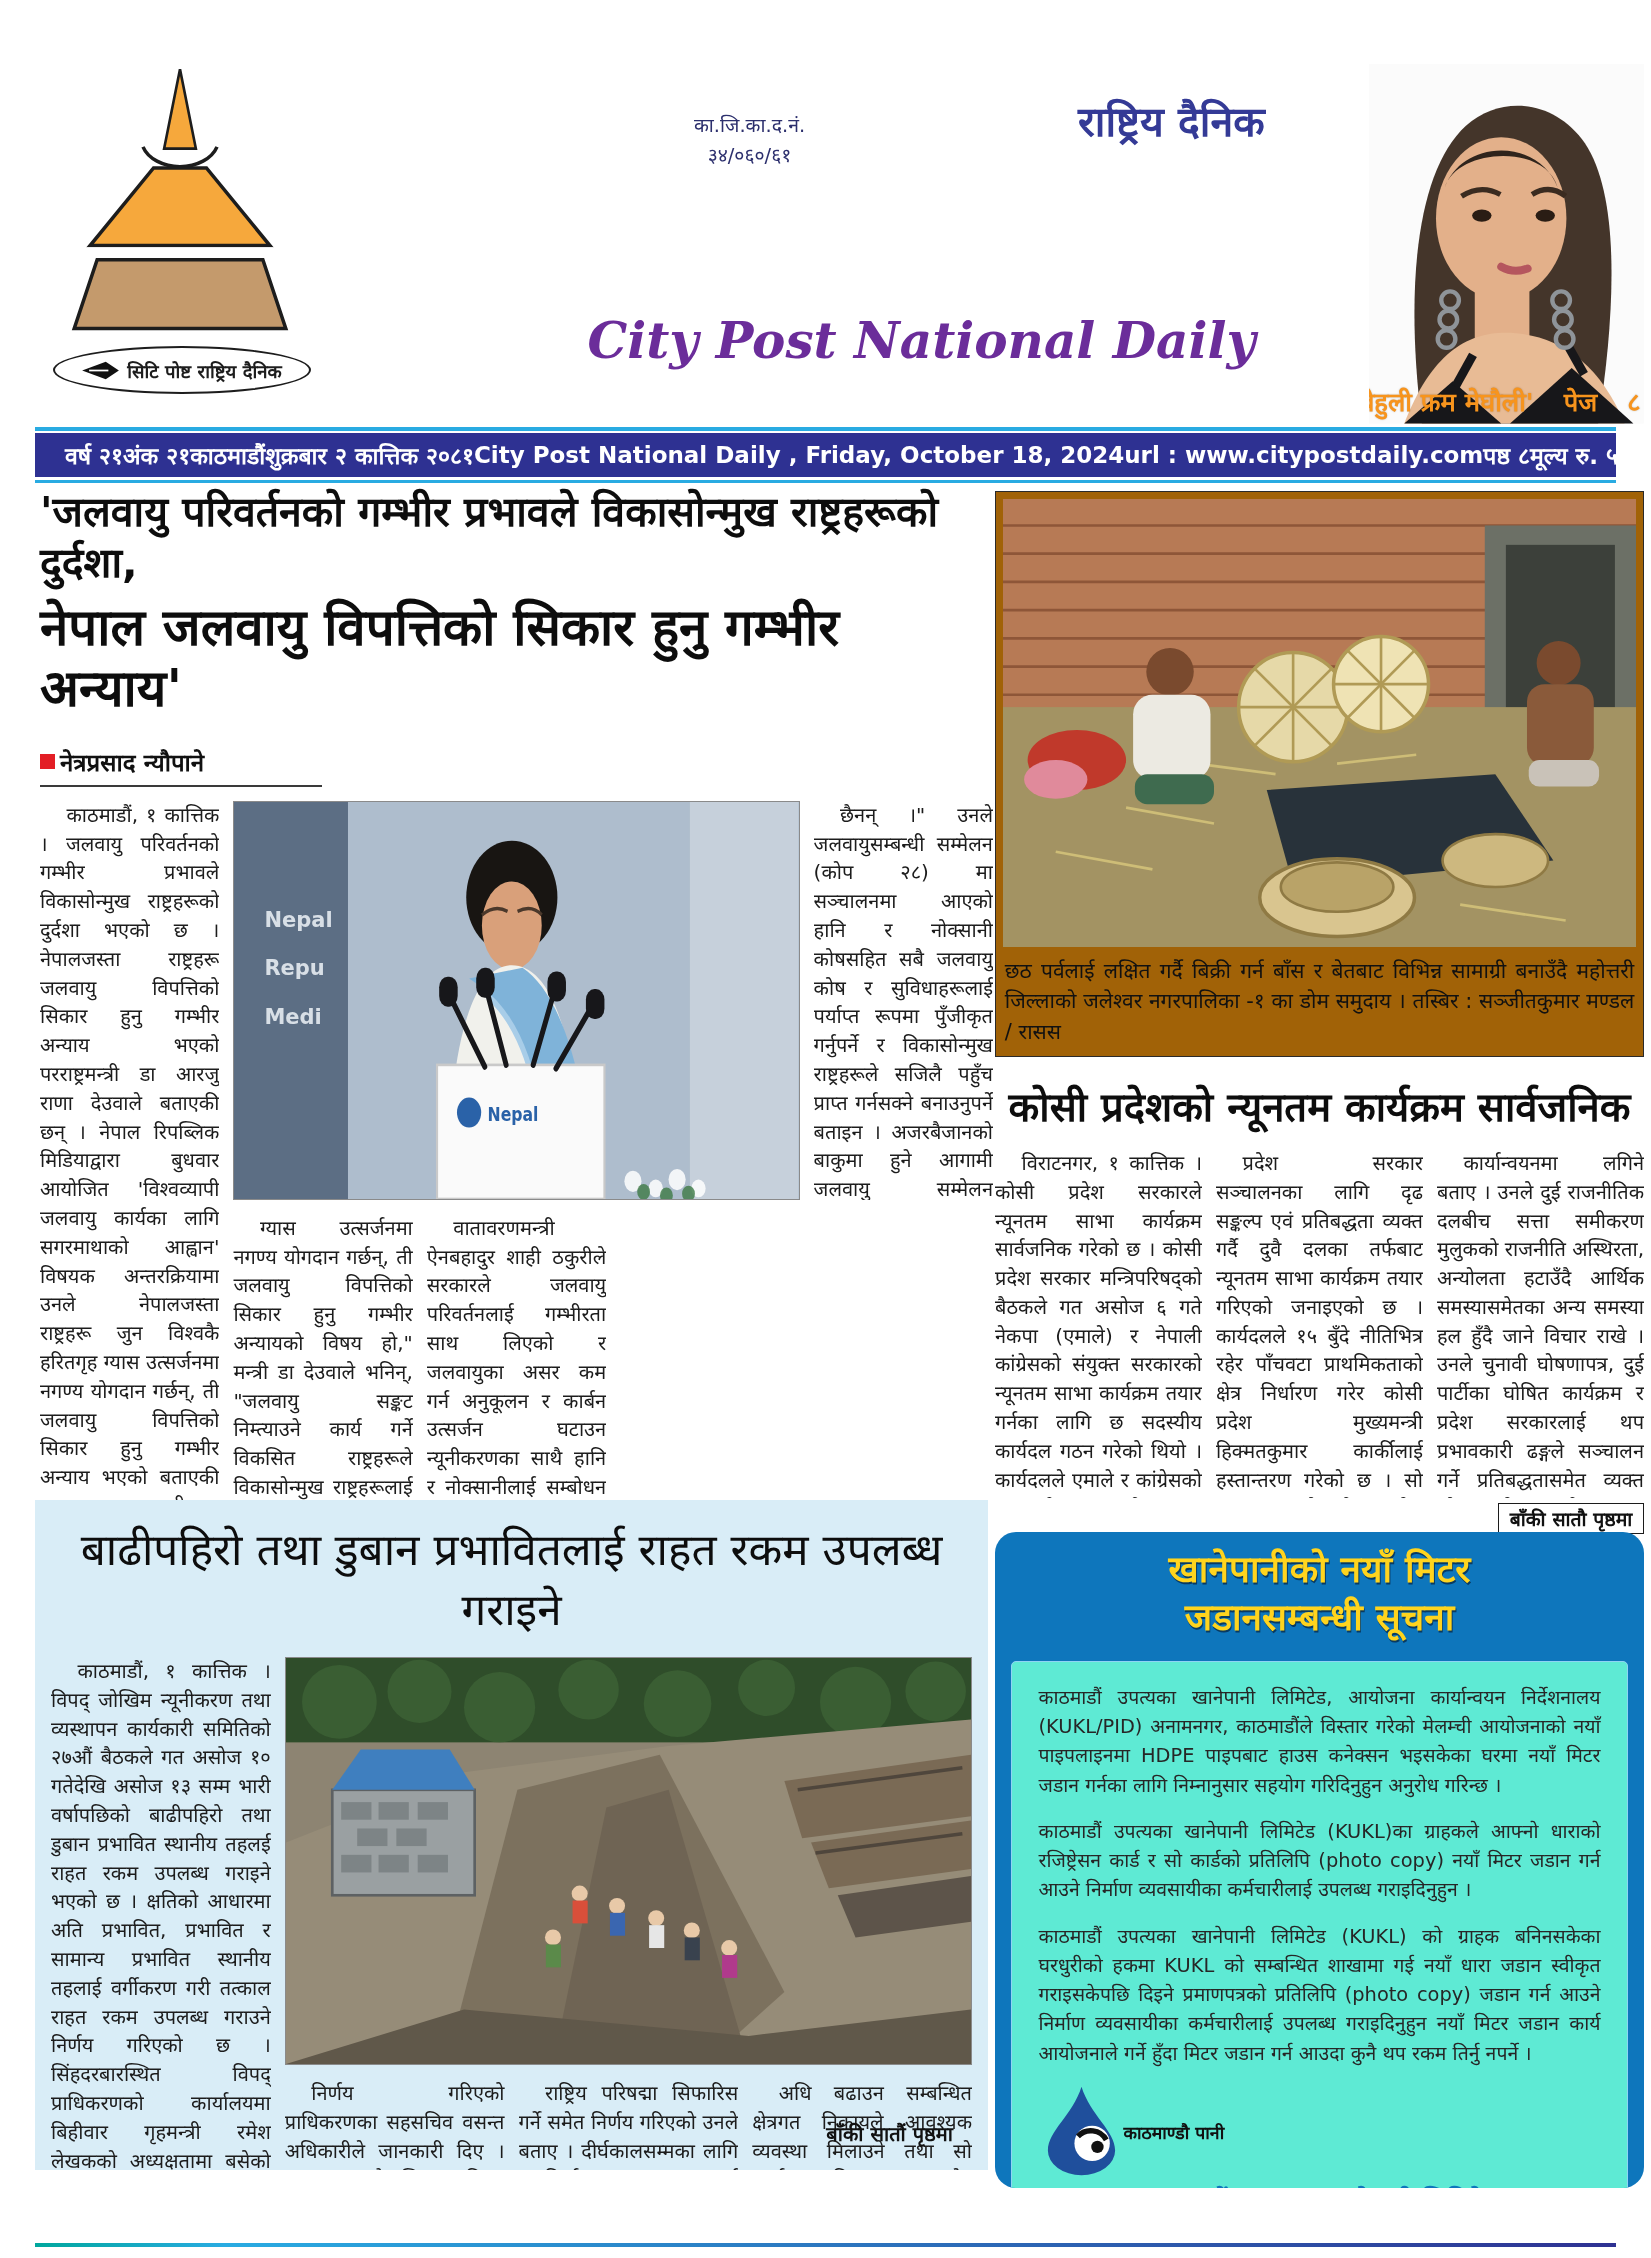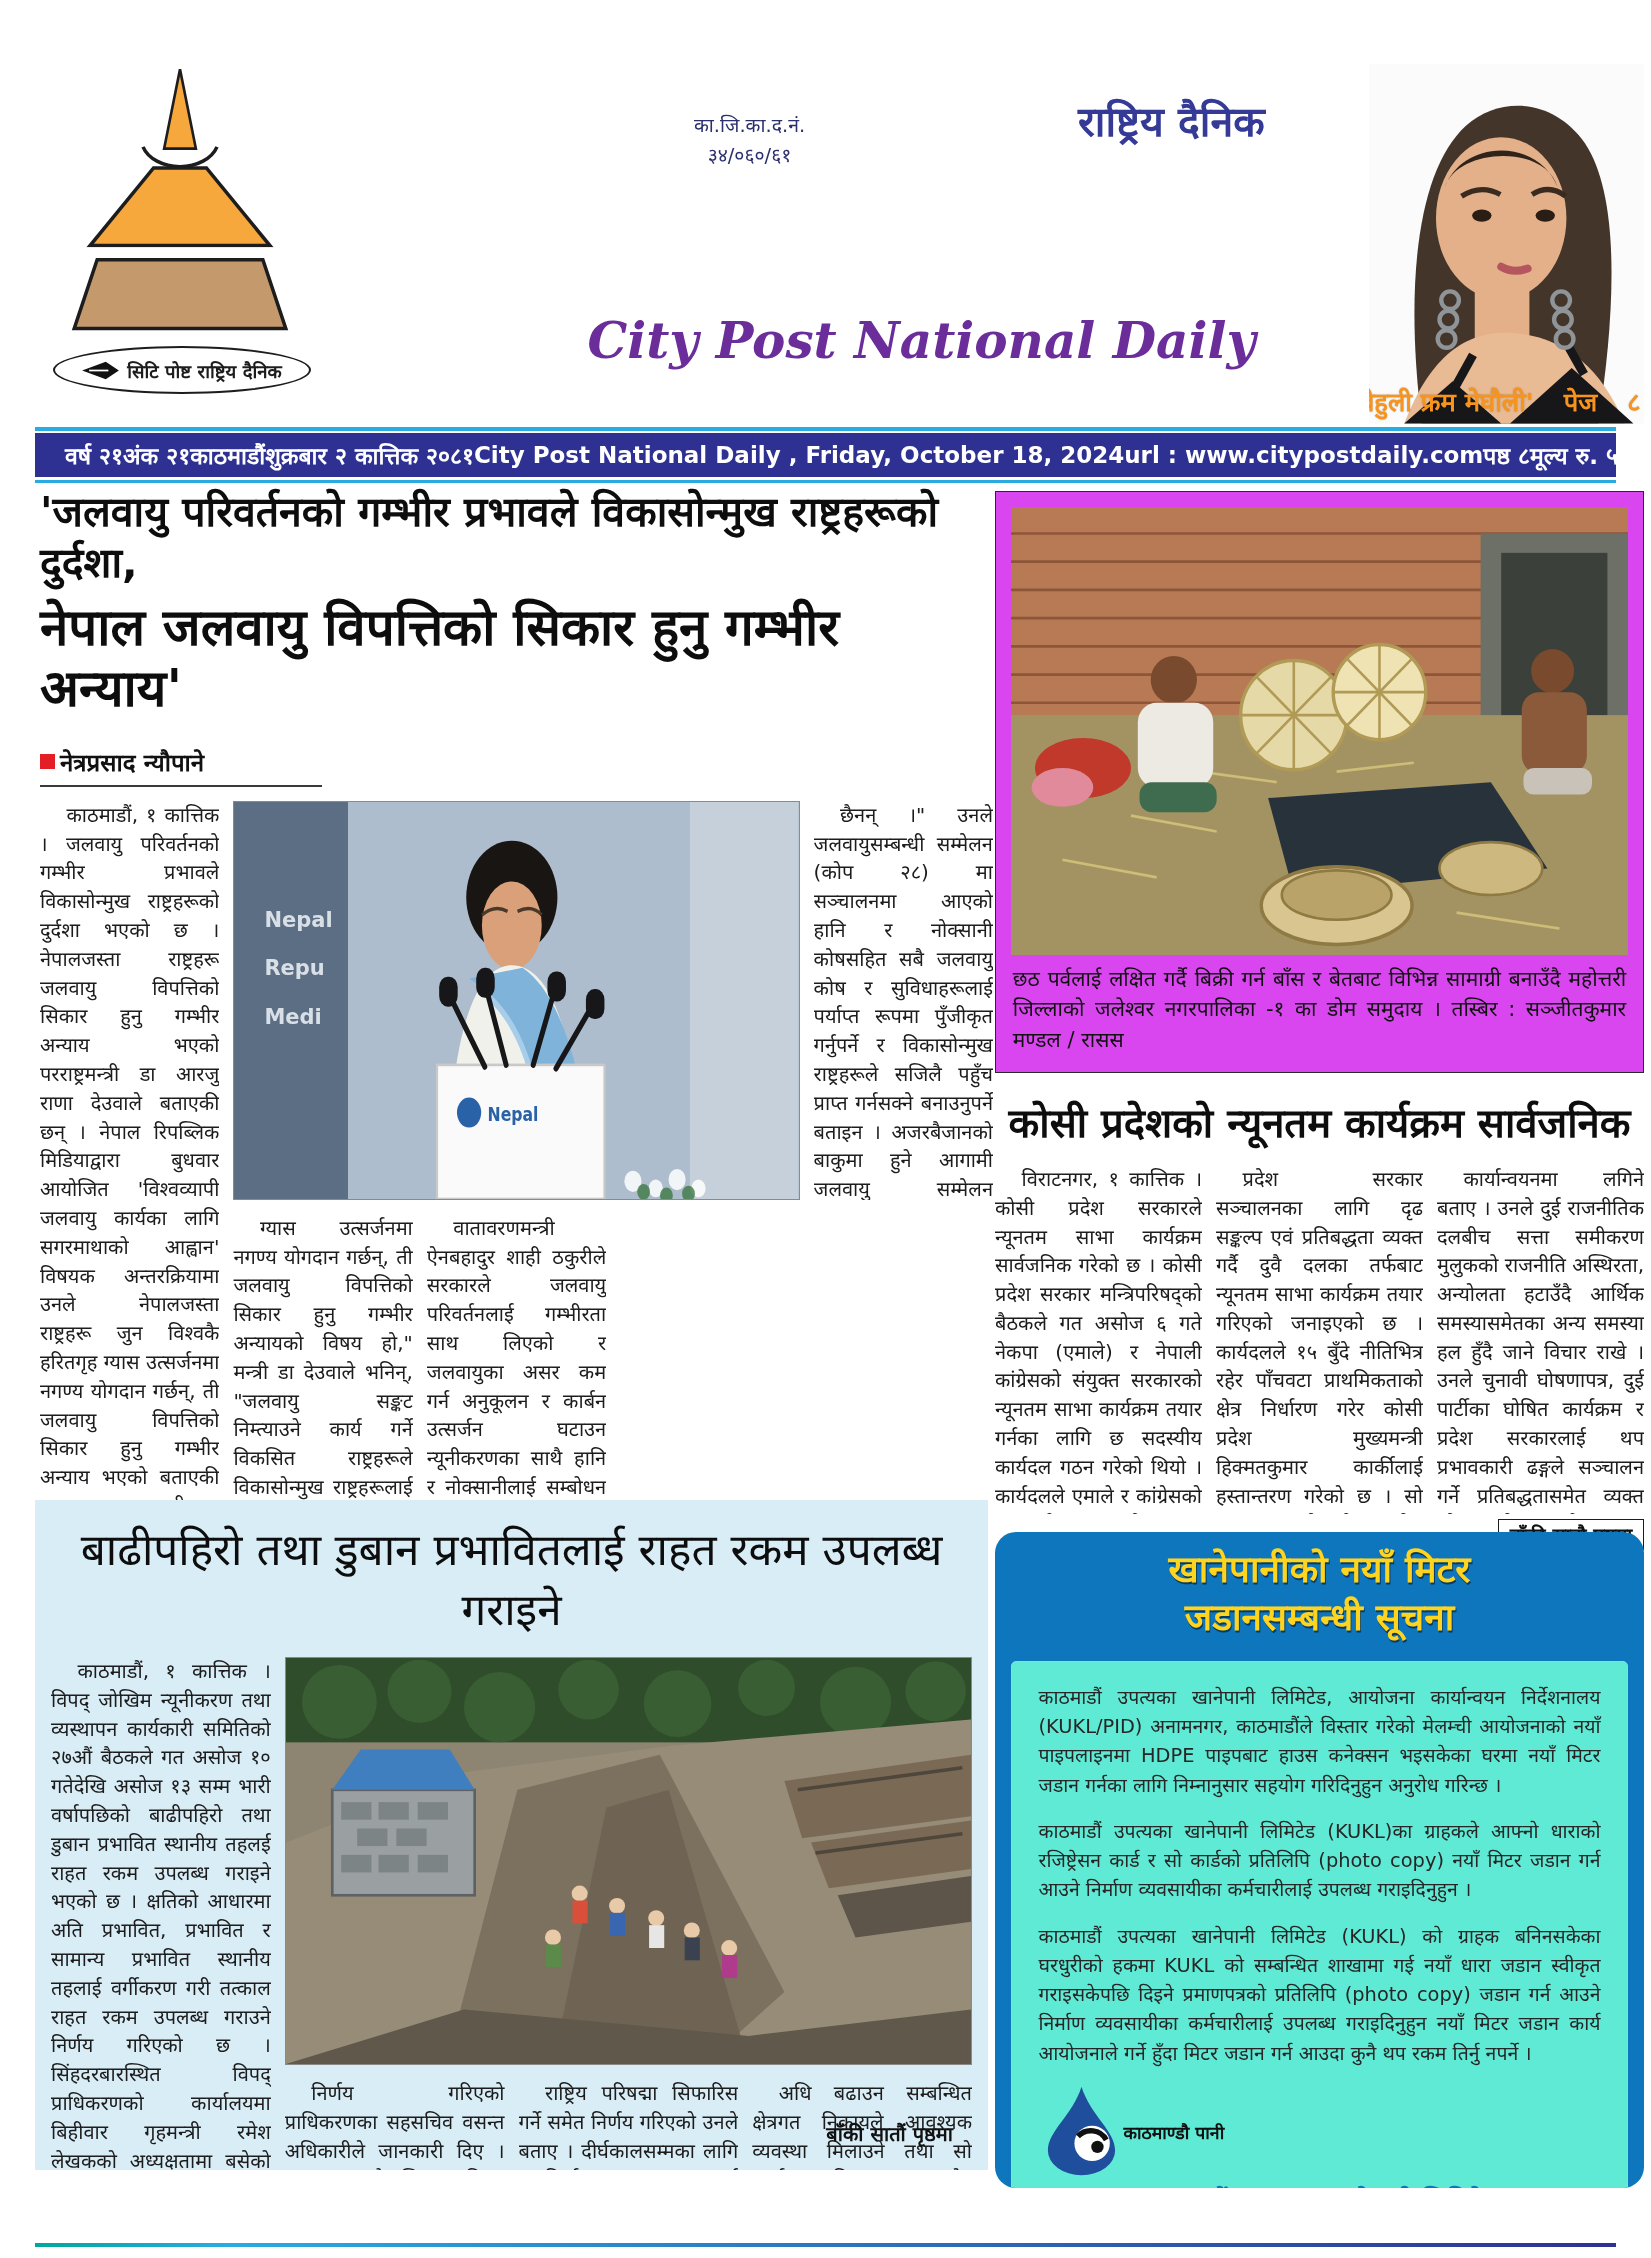--- a/index.html
+++ b/index.html
@@ -40,21 +40,21 @@
   .byline .sq{width:15px;height:15px;background:#e31e25;flex:0 0 auto}
   .byline .nm{font-weight:bold;font-size:24px;color:#111}
   .lead-grid{margin-top:14px;display:grid;grid-template-columns:repeat(5,1fr);grid-template-rows:399px auto;gap:14px;height:766px;overflow:hidden}
   .lead-col1{grid-row:1/3;grid-column:1/2}
   .lead-photo{grid-column:2/5;grid-row:1/2;position:relative;overflow:hidden;border:0.9px solid #8a8a8a;background:#b9c6d6}
   .lead-photo .ph-word{position:absolute;color:#eef3f8;font-size:21px;font-weight:bold;opacity:.85}
   .lead-cont-row{position:absolute;right:5.3px;bottom:0}
 
   
   .koshi{position:absolute;left:995px;top:491px;width:649px;height:1023px}
-  .koshi-frame{border:1.8px solid #2a2a2a;padding:15px;background:#d946ef}
+  .koshi-frame{border:1.8px solid #2a2a2a;padding:7px;background:#a16207}
   .koshi-photo{height:448px;position:relative;overflow:hidden;background:#a39363}
   .koshi-caption{font-size:21px;line-height:1.45;color:#111;text-align:justify;padding:8.8px 1.8px 1.8px}
   .koshi-headline{margin-top:21px;font-size:40px;font-weight:bold;text-align:center;color:#0d0d0d}
   .koshi-grid{margin-top:16px;display:grid;grid-template-columns:repeat(3,1fr);gap:14px;height:349px;overflow:hidden}
   .koshi-cont{text-align:right;margin-top:5.3px}
 
   
   .flood{position:absolute;left:35px;top:1500px;width:953px;height:670px;background:#d9edf7;padding:17.6px 16px;overflow:hidden}
   .flood-headline{font-size:44px;font-weight:normal;text-align:center;color:#0d0d0d}
   .flood-grid{margin-top:19.4px;display:grid;grid-template-columns:repeat(4,1fr);grid-template-rows:408px auto;gap:14px;height:565px;overflow:hidden}

